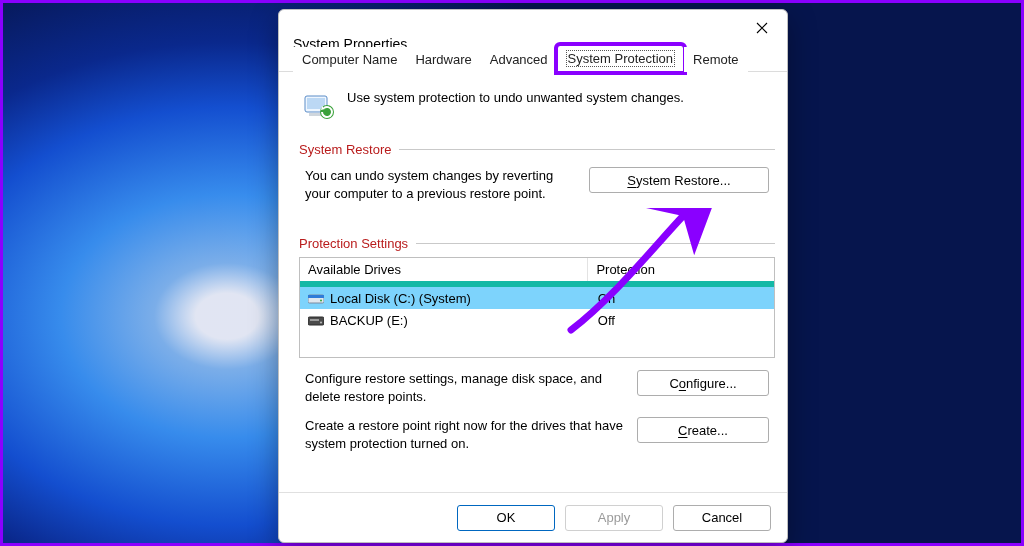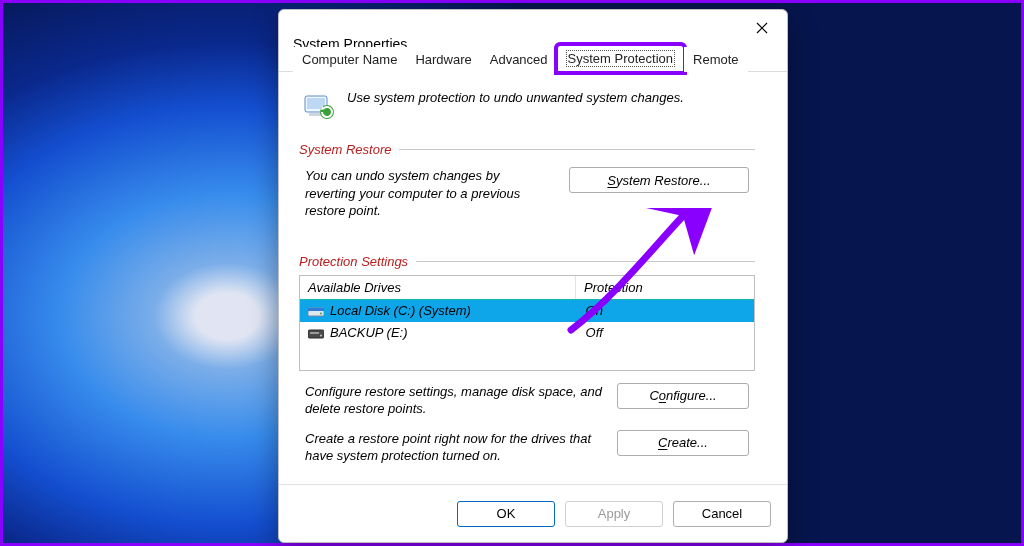--- a/index.html
+++ b/index.html
@@ -20,43 +20,43 @@
     display: flex; flex-direction: column;
   }
   .titlebar { display: flex; align-items: center; height: 36px; padding: 0 4px 0 14px; }
   .titlebar .title { flex: 1; font-size: 14px; margin-top: 31px; }
   .close-btn { width: 42px; height: 30px; display: flex; align-items: center; justify-content: center; border-radius: 4px; }
   .tabbar { display: flex; align-items: flex-end; padding: 0 14px; height: 26px; border-bottom: 1px solid #dcdcdc; gap: 0; }
   .tab { padding: 4px 8px 5px; font-size: 13px; color: #222; border: 1px solid transparent; border-bottom: none; background: #fff; position: relative; top: 1px; }
   .tab.active { border-color: #bfbfbf; background: #fff; border-top-left-radius: 3px; border-top-right-radius: 3px; }
   .highlight-tab { outline: 4px solid #8a00ff; outline-offset: -1px; }
   .dotted { border: 1px dotted #555; display: inline-block; padding: 0 1px; }
-  .content { flex: 1; padding: 12px 32px 0 20px; display: flex; flex-direction: column; font-style: italic; }
+  .content { flex: 1; padding: 12px 12px 0 20px; display: flex; flex-direction: column; }
   .intro { display: flex; gap: 12px; align-items: flex-start; padding: 6px 2px 14px; }
   .intro .icon { width: 34px; height: 34px; flex: 0 0 34px; }
   .section-title { font-size: 13px; color: #b91c1c; display: flex; align-items: center; gap: 8px; margin-top: 4px; }
   .section-title .rule { flex: 1; height: 1px; background: #c9c9c9; }
   .restore-row { display: flex; align-items: flex-start; gap: 18px; padding: 10px 6px 4px 6px; }
   .restore-row .text { flex: 1; line-height: 1.35; }
   .winbtn { min-width: 180px; height: 26px; background: #fff; border: 1px solid #adadad; border-radius: 3px; font: inherit; padding: 0 14px; text-align: center; cursor: default; }
   .winbtn.small { min-width: 132px; }
   .winbtn:disabled { color: #9b9b9b; }
   .table-wrap { border: 1px solid #bfbfbf; margin-top: 6px; }
-  .thead { display: flex; background: #fff; border-bottom: 1px solid #14b8a6; }
+  .thead { display: flex; background: #fff; border-bottom: 6px solid #14b8a6; }
   .th { padding: 4px 8px; font-size: 13px; border-right: 1px solid #e3e3e3; }
   .th.drive { flex: 1.6; }
   .th.prot { flex: 1; border-right: none; }
   .trow { display: flex; align-items: center; height: 22px; }
-  .trow.selected { background: #0ea5e9; }
+  .trow.selected { background: #7dd3fc; }
   .td.drive { flex: 1.6; padding-left: 8px; display: flex; align-items: center; gap: 6px; }
   .td.prot { flex: 1; padding-left: 8px; }
   .filler { height: 26px; }
   .cfg-row { display: flex; align-items: flex-start; gap: 8px; padding: 12px 6px 0 6px; }
   .cfg-row .text { flex: 1; line-height: 1.35; }
-  .footer { height: 58px; border-top: 1px solid #e0e0e0; display: flex; align-items: center; justify-content: flex-end; gap: 10px; padding: 0 16px; margin-top: auto; }
+  .footer { height: 50px; border-top: 1px solid #e0e0e0; display: flex; align-items: center; justify-content: flex-end; gap: 10px; padding: 0 16px; margin-top: auto; }
   .footbtn { width: 98px; height: 26px; background: #fff; border: 1px solid #adadad; border-radius: 3px; font: inherit; }
   .footbtn.primary { border-color: #0067c0; }
   .footbtn:disabled { color: #9b9b9b; border-color: #d0d0d0; }
   .drive-icon { width: 16px; height: 12px; display: inline-block; }
   .annotation-arrow { position: absolute; left: 550px; top: 205px; width: 180px; height: 130px; pointer-events: none; }
   .u { text-decoration: underline; text-decoration-thickness: 1px; text-underline-offset: 2px; }
 </style>
 </head>
 <body>
 

